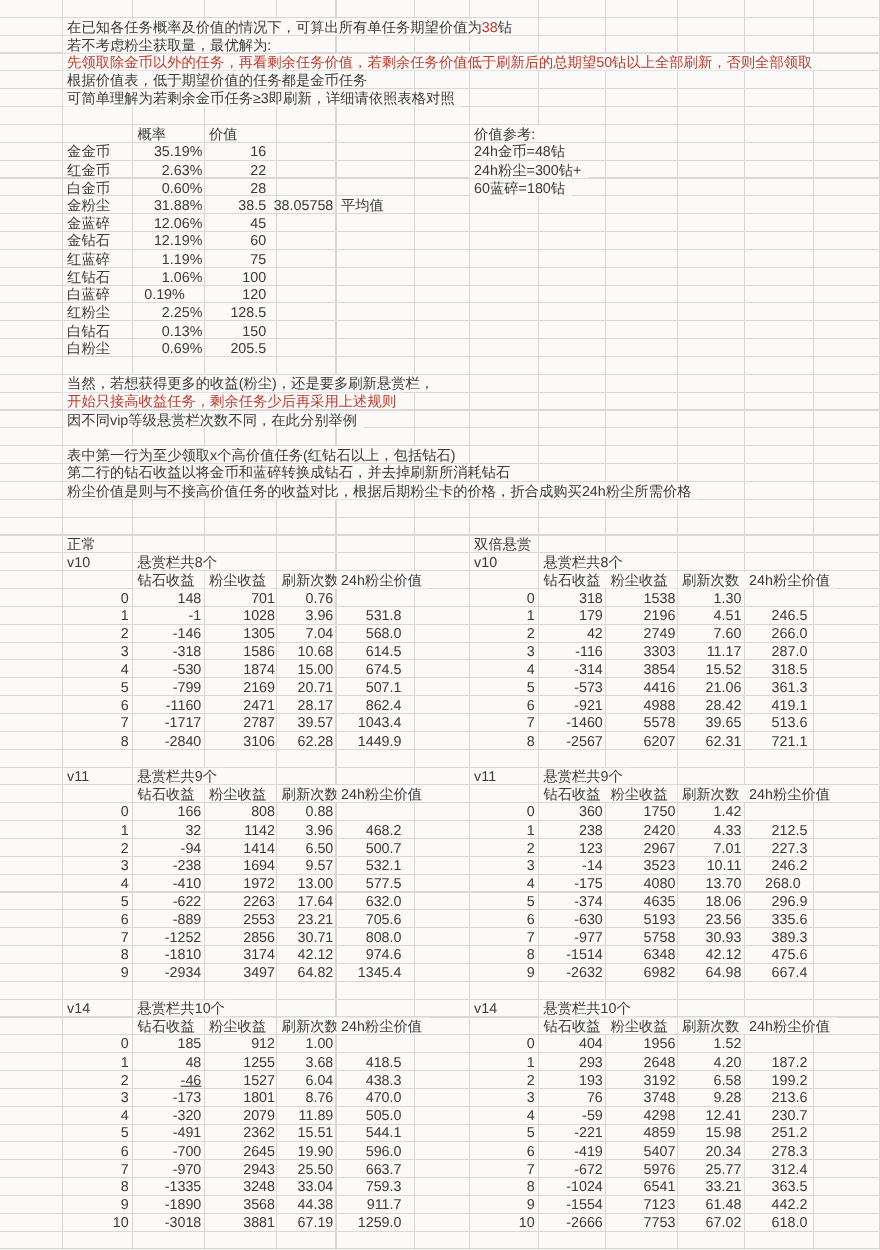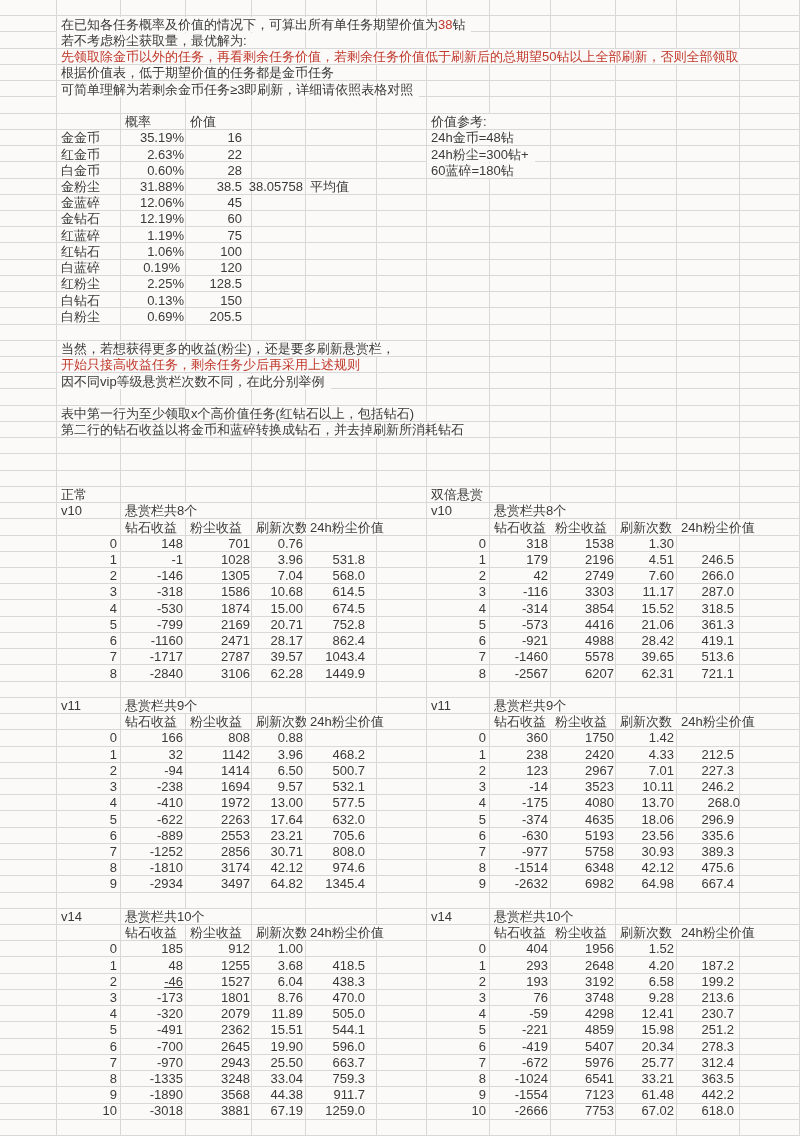--- a/index.html
+++ b/index.html
@@ -55,20 +55,21 @@
   <div class="c lab bg" style="grid-row:9;grid-column:8/13">24h金币=48钻</div>
   <div class="c lab bg" style="grid-row:10;grid-column:8/13">24h粉尘=300钻+</div>
   <div class="c lab bg" style="grid-row:11;grid-column:8/13">60蓝碎=180钻</div>
 
   <div class="c lab bg" style="grid-row:22;grid-column:2/14">当然，若想获得更多的收益(粉尘)，还是要多刷新悬赏栏，</div>
   <div class="c lab bg red" style="grid-row:23;grid-column:2/14">开始只接高收益任务，剩余任务少后再采用上述规则</div>
   <div class="c lab bg" style="grid-row:24;grid-column:2/14">因不同vip等级悬赏栏次数不同，在此分别举例</div>
 
   <div class="c lab bg" style="grid-row:26;grid-column:2/14">表中第一行为至少领取x个高价值任务(红钻石以上，包括钻石)</div>
   <div class="c lab bg" style="grid-row:27;grid-column:2/14">第二行的钻石收益以将金币和蓝碎转换成钻石，并去掉刷新所消耗钻石</div>
+  <div class="c lab bg" style="grid-row:28;grid-column:2/14">粉尘价值是则与不接高价值任务的收益对比，根据后期粉尘卡的价格，折合成购买24h粉尘所需价格</div>
 
   <div class="c lab" style="grid-row:31;grid-column:2">正常</div>
   <div class="c lab" style="grid-row:31;grid-column:8">双倍悬赏</div>
 
 <div class="c lab" style="grid-area: 9 / 2;">金金币</div>
     <div class="c num" style="grid-area: 9 / 3; padding-right: 2px;">35.19%</div>
     <div class="c num" style="grid-area: 9 / 4; padding-right: 10px;">16</div>
     <div class="c lab" style="grid-area: 10 / 2;">红金币</div>
     <div class="c num" style="grid-area: 10 / 3; padding-right: 2px;">2.63%</div>
     <div class="c num" style="grid-area: 10 / 4; padding-right: 10px;">22</div>
@@ -84,21 +85,21 @@
     <div class="c lab" style="grid-area: 14 / 2;">金钻石</div>
     <div class="c num" style="grid-area: 14 / 3; padding-right: 2px;">12.19%</div>
     <div class="c num" style="grid-area: 14 / 4; padding-right: 10px;">60</div>
     <div class="c lab" style="grid-area: 15 / 2;">红蓝碎</div>
     <div class="c num" style="grid-area: 15 / 3; padding-right: 2px;">1.19%</div>
     <div class="c num" style="grid-area: 15 / 4; padding-right: 10px;">75</div>
     <div class="c lab" style="grid-area: 16 / 2;">红钻石</div>
     <div class="c num" style="grid-area: 16 / 3; padding-right: 2px;">1.06%</div>
     <div class="c num" style="grid-area: 16 / 4; padding-right: 10px;">100</div>
     <div class="c lab" style="grid-area: 17 / 2;">白蓝碎</div>
-    <div class="c num" style="grid-area: 17 / 3; padding-right: 6px;">0.19%</div>
+    <div class="c num" style="grid-area: 17 / 3; padding-right: 18px;">0.19%</div>
     <div class="c num" style="grid-area: 17 / 4; padding-right: 10px;">120</div>
     <div class="c lab" style="grid-area: 18 / 2;">红粉尘</div>
     <div class="c num" style="grid-area: 18 / 3; padding-right: 2px;">2.25%</div>
     <div class="c num" style="grid-area: 18 / 4; padding-right: 10px;">128.5</div>
     <div class="c lab" style="grid-area: 19 / 2;">白钻石</div>
     <div class="c num" style="grid-area: 19 / 3; padding-right: 2px;">0.13%</div>
     <div class="c num" style="grid-area: 19 / 4; padding-right: 10px;">150</div>
     <div class="c lab" style="grid-area: 20 / 2;">白粉尘</div>
     <div class="c num" style="grid-area: 20 / 3; padding-right: 2px;">0.69%</div>
     <div class="c num" style="grid-area: 20 / 4; padding-right: 10px;">205.5</div>
@@ -131,21 +132,21 @@
     <div class="c num" style="grid-area: 37 / 6; padding-right: 12px;">614.5</div>
     <div class="c num" style="grid-area: 38 / 2; padding-right: 4px;">4</div>
     <div class="c num" style="grid-area: 38 / 3; padding-right: 3px;">-530</div>
     <div class="c num" style="grid-area: 38 / 4; padding-right: 2px;">1874</div>
     <div class="c num" style="grid-area: 38 / 5; padding-right: 3px;">15.00</div>
     <div class="c num" style="grid-area: 38 / 6; padding-right: 12px;">674.5</div>
     <div class="c num" style="grid-area: 39 / 2; padding-right: 4px;">5</div>
     <div class="c num" style="grid-area: 39 / 3; padding-right: 3px;">-799</div>
     <div class="c num" style="grid-area: 39 / 4; padding-right: 2px;">2169</div>
     <div class="c num" style="grid-area: 39 / 5; padding-right: 3px;">20.71</div>
-    <div class="c num" style="grid-area: 39 / 6; padding-right: 12px;">752.8</div>
+    <div class="c num" style="grid-area: 39 / 6; padding-right: 12px;">507.1</div>
     <div class="c num" style="grid-area: 40 / 2; padding-right: 4px;">6</div>
     <div class="c num" style="grid-area: 40 / 3; padding-right: 3px;">-1160</div>
     <div class="c num" style="grid-area: 40 / 4; padding-right: 2px;">2471</div>
     <div class="c num" style="grid-area: 40 / 5; padding-right: 3px;">28.17</div>
     <div class="c num" style="grid-area: 40 / 6; padding-right: 12px;">862.4</div>
     <div class="c num" style="grid-area: 41 / 2; padding-right: 4px;">7</div>
     <div class="c num" style="grid-area: 41 / 3; padding-right: 3px;">-1717</div>
     <div class="c num" style="grid-area: 41 / 4; padding-right: 2px;">2787</div>
     <div class="c num" style="grid-area: 41 / 5; padding-right: 3px;">39.57</div>
     <div class="c num" style="grid-area: 41 / 6; padding-right: 12px;">1043.4</div>
@@ -281,21 +282,21 @@
     <div class="c num" style="grid-area: 48 / 12; padding-right: 6px;">227.3</div>
     <div class="c num" style="grid-area: 49 / 8; padding-right: 4px;">3</div>
     <div class="c num" style="grid-area: 49 / 9; padding-right: 3px;">-14</div>
     <div class="c num" style="grid-area: 49 / 10; padding-right: 2px;">3523</div>
     <div class="c num" style="grid-area: 49 / 11; padding-right: 3px;">10.11</div>
     <div class="c num" style="grid-area: 49 / 12; padding-right: 6px;">246.2</div>
     <div class="c num" style="grid-area: 50 / 8; padding-right: 4px;">4</div>
     <div class="c num" style="grid-area: 50 / 9; padding-right: 3px;">-175</div>
     <div class="c num" style="grid-area: 50 / 10; padding-right: 2px;">4080</div>
     <div class="c num" style="grid-area: 50 / 11; padding-right: 3px;">13.70</div>
-    <div class="c num" style="grid-area: 50 / 12; padding-right: 0;">268.0</div>
+    <div class="c num" style="grid-area: 50 / 12; padding-right: 12px;">268.0</div>
     <div class="c num" style="grid-area: 51 / 8; padding-right: 4px;">5</div>
     <div class="c num" style="grid-area: 51 / 9; padding-right: 3px;">-374</div>
     <div class="c num" style="grid-area: 51 / 10; padding-right: 2px;">4635</div>
     <div class="c num" style="grid-area: 51 / 11; padding-right: 3px;">18.06</div>
     <div class="c num" style="grid-area: 51 / 12; padding-right: 6px;">296.9</div>
     <div class="c num" style="grid-area: 52 / 8; padding-right: 4px;">6</div>
     <div class="c num" style="grid-area: 52 / 9; padding-right: 3px;">-630</div>
     <div class="c num" style="grid-area: 52 / 10; padding-right: 2px;">5193</div>
     <div class="c num" style="grid-area: 52 / 11; padding-right: 3px;">23.56</div>
     <div class="c num" style="grid-area: 52 / 12; padding-right: 6px;">335.6</div>

